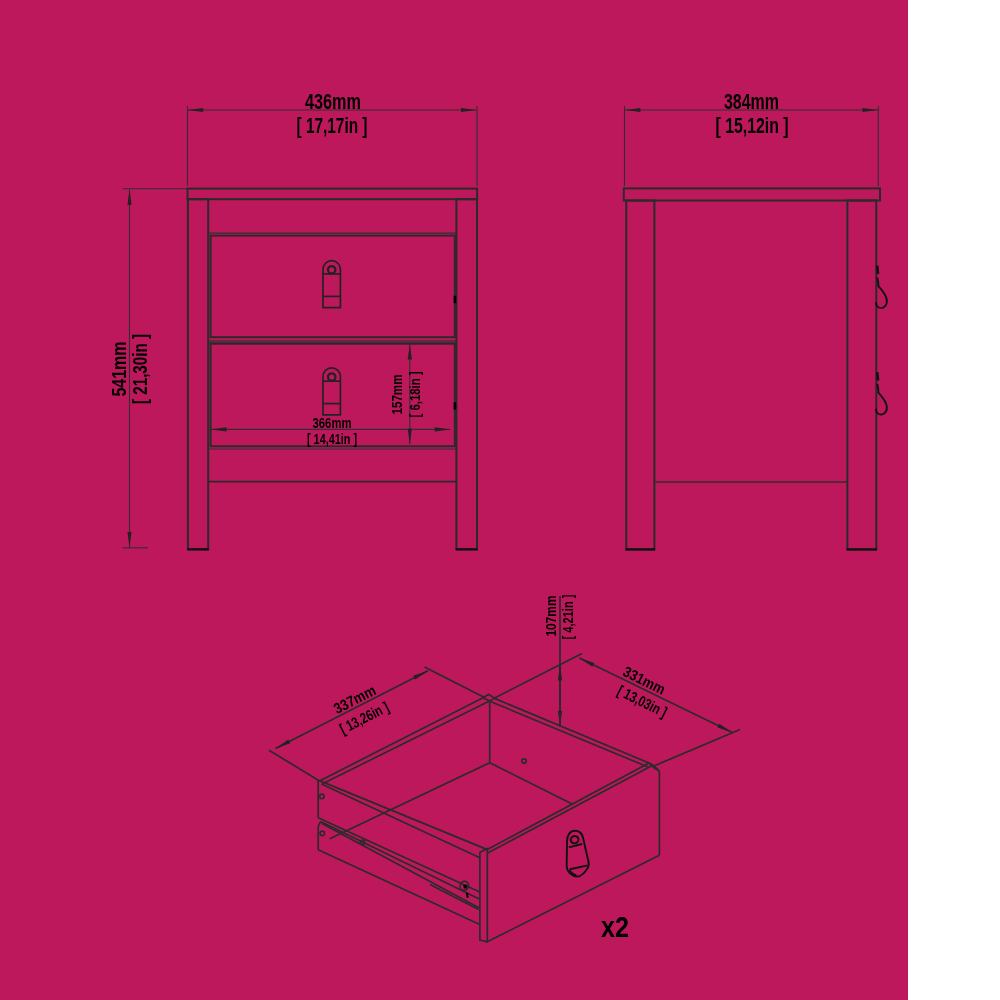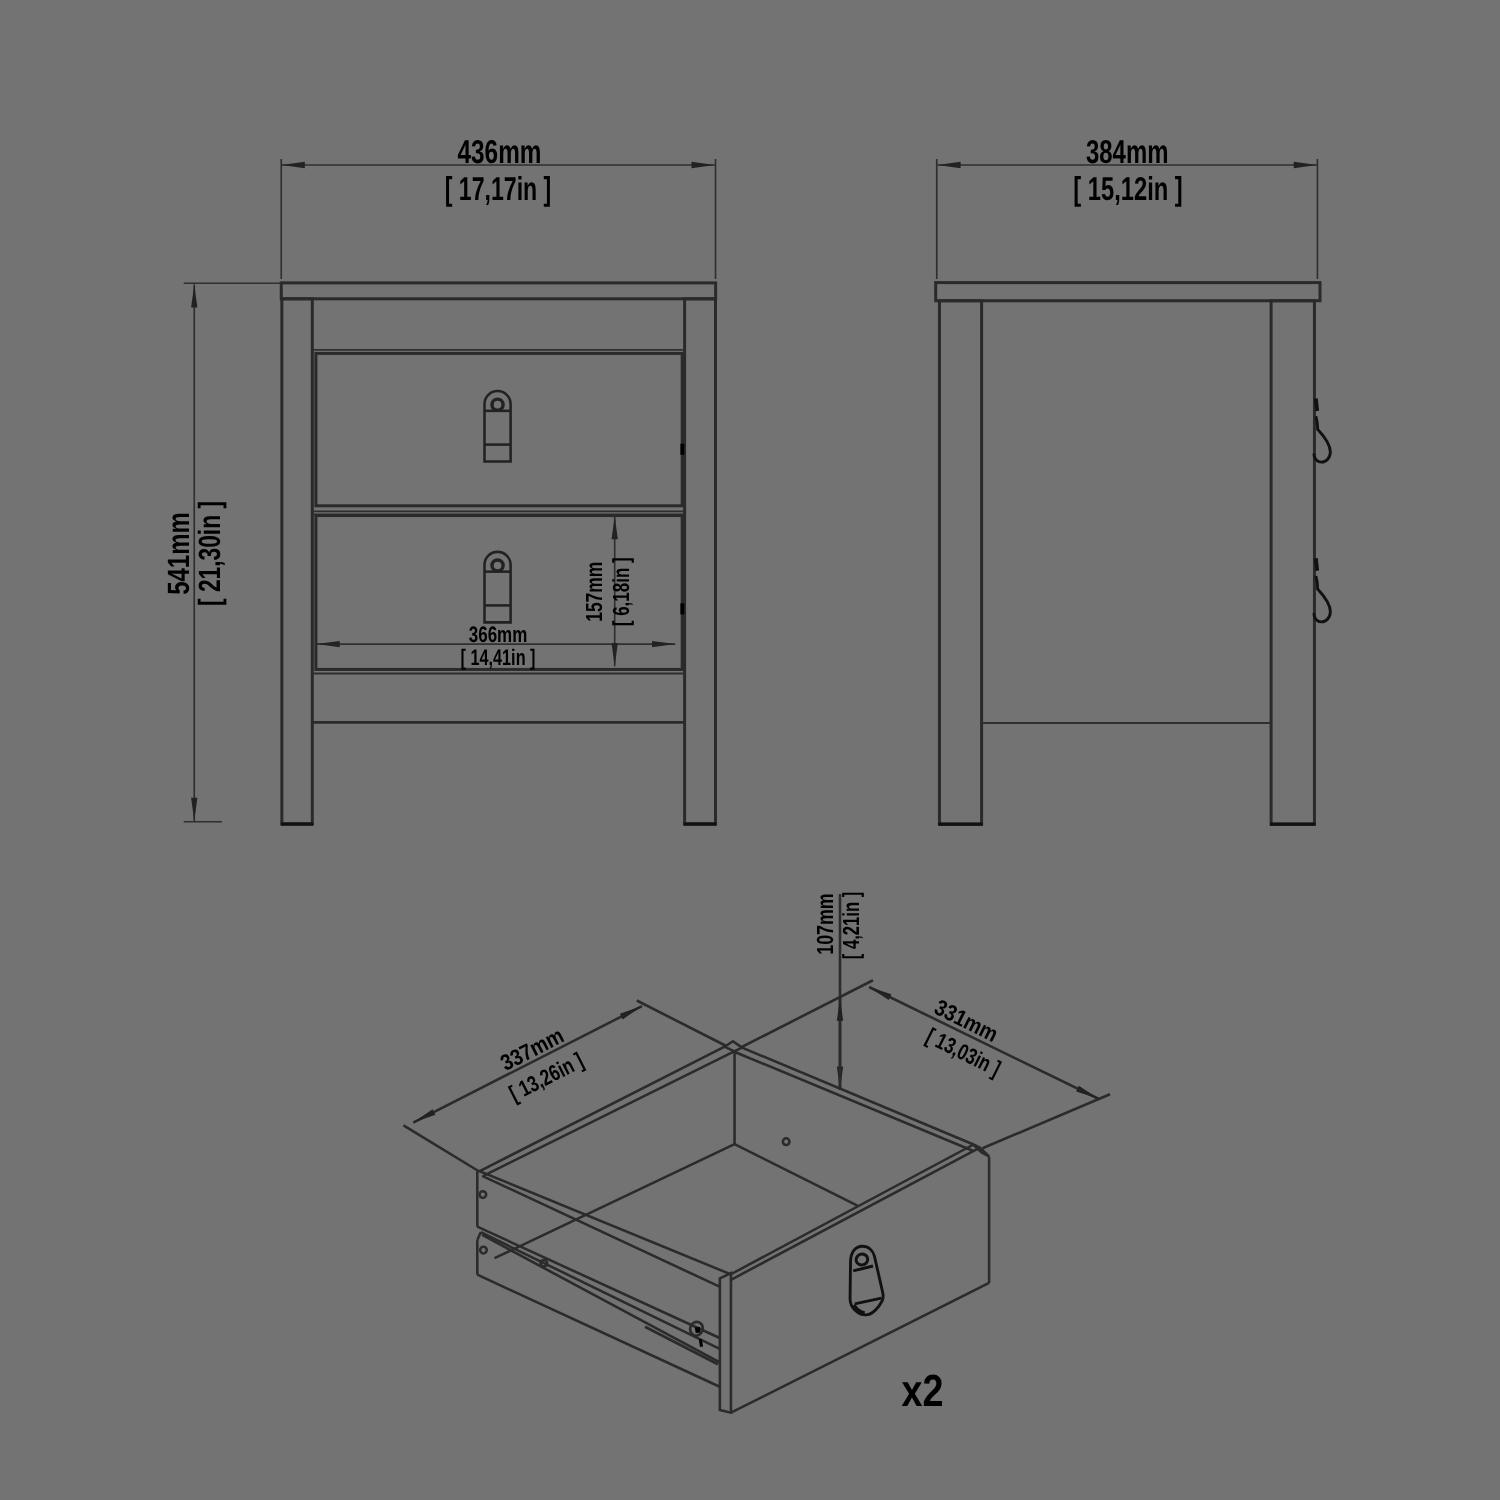--- a/index.html
+++ b/index.html
@@ -1,16 +1,16 @@
 <!DOCTYPE html>
 <html><head>
 <meta charset="utf-8">
 <style>
   html,body{margin:0;padding:0;background:#ffffff;}
-  .page{width:1000px;height:1000px;position:relative;background:#737373;}
+  .page{width:908px;height:1000px;position:relative;background:#be185d;}
   text{font-family:"Liberation Sans", sans-serif;font-weight:bold;fill:#000;}
 </style>
 </head>
 <body>
 <div class="page">
 <svg width="1000" height="1000" viewBox="0 0 1000 1000" xmlns="http://www.w3.org/2000/svg">
 <defs>
   <marker id="ar" viewBox="-17 -3 18 6" refX="0" refY="0" markerWidth="18" markerHeight="6" orient="auto-start-reverse" markerUnits="userSpaceOnUse">
     <path d="M0,0 L-15.5,-2.1 L-15.5,2.1 Z" fill="#222"></path>
   </marker>

